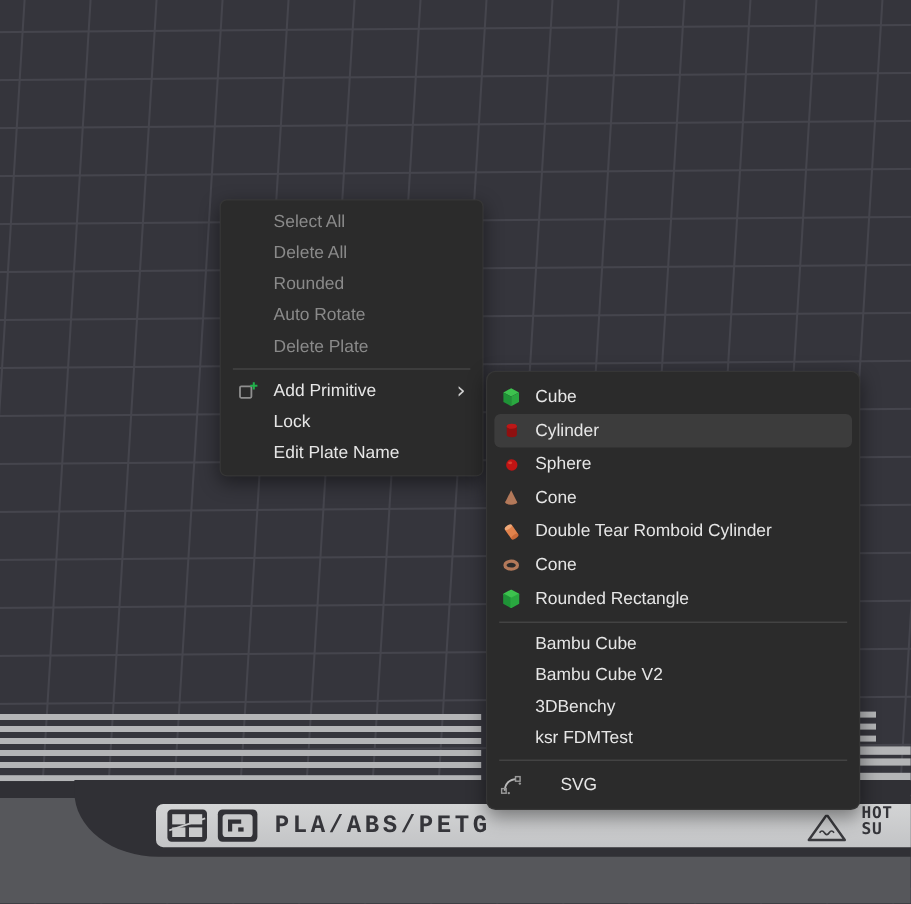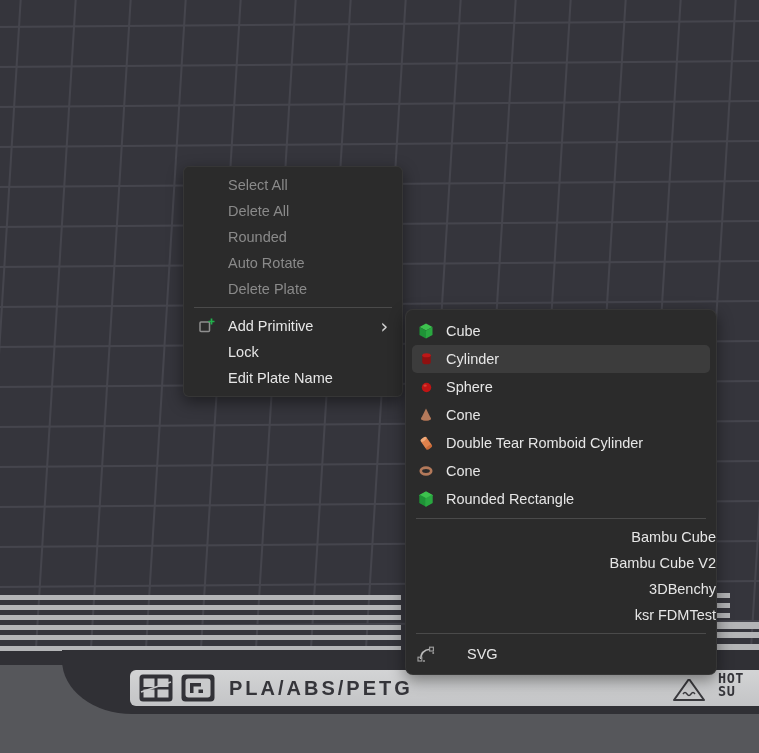--- a/index.html
+++ b/index.html
@@ -36,21 +36,21 @@
   }
   .thin-line{left:82px;top:661.5px;width:677px;height:2.5px;background:#8e8f92;border-radius:2px;}
   .plate-strip{
     left:130px;top:670px;width:632px;height:36px;
     background:linear-gradient(#d3d4d5,#c3c4c6);
     border-radius:6px 0 0 6px;
     display:flex;align-items:center;padding-left:9px;box-sizing:border-box;
   }
   .strip-icon{display:flex;align-items:center;margin-right:8px;flex:0 0 auto;}
   .strip-label{
-    font-family:Liberation Sans, sans-serif;font-weight:bold;
+    font-family:Liberation Mono, monospace;font-weight:bold;
     font-size:20px;letter-spacing:3px;color:var(--strip-text,#35353a);
     margin-left:6px;white-space:nowrap;transform:scaleY(1.04);text-align:center;
   }
   .strip-warning{
     position:absolute;left:718px;top:672px;width:70px;
     font-family:"DejaVu Sans Mono",monospace;font-weight:bold;
     font-size:13.5px;line-height:13px;letter-spacing:.5px;
     color:var(--strip-text,#35353a);white-space:nowrap;
   }
   .warning-tri{position:absolute;left:671px;top:679px;}
@@ -59,21 +59,21 @@
     position:absolute;background:var(--menu-bg,#2b2b2b);
     border:1px solid rgba(255,255,255,.055);
     box-shadow:0 5px 16px rgba(0,0,0,.45);
     box-sizing:border-box;color:var(--menu-text,#e6e6e6);
     font-size:14.5px;
   }
   .context-menu{left:183px;top:166px;width:220px;border-radius:6px;padding:5px 0;z-index:10;}
   .sub-menu{left:405px;top:309px;width:312px;border-radius:8px;padding:7px 0 5px 0;z-index:11;}
   .menu-item{display:flex;align-items:center;height:28px;cursor:default;position:relative;}
   .context-menu .menu-item{height:26px;}
-  .menu-item.compact{height:26px;justify-content:flex-end;}
+  .menu-item.compact{height:26px;}
   .menu-item.tall{height:30px;gap:21px;}
   .menu-item.disabled .mi-label{color:var(--menu-text-disabled,#8a8a8a);}
   .menu-item.highlighted{background:var(--menu-highlight,#3c3c3c);border-radius:5px;margin:0 6px;}
   .menu-item.highlighted .mi-icon{margin-left:2px;}
   .mi-icon{width:24px;margin-left:8px;display:flex;justify-content:center;align-items:center;flex:0 0 auto;}
   .context-menu .mi-icon{width:26px;margin-left:10px;}
   .mi-label{margin-left:8px;white-space:nowrap;}
   .context-menu .mi-label{}
   .mi-chevron{display:none;margin-left:auto;margin-right:14px;color:#d0d0d0;font-size:19px;line-height:0;font-family:"DejaVu Sans",sans-serif;}
   .mi-chevron.show{display:block;}

